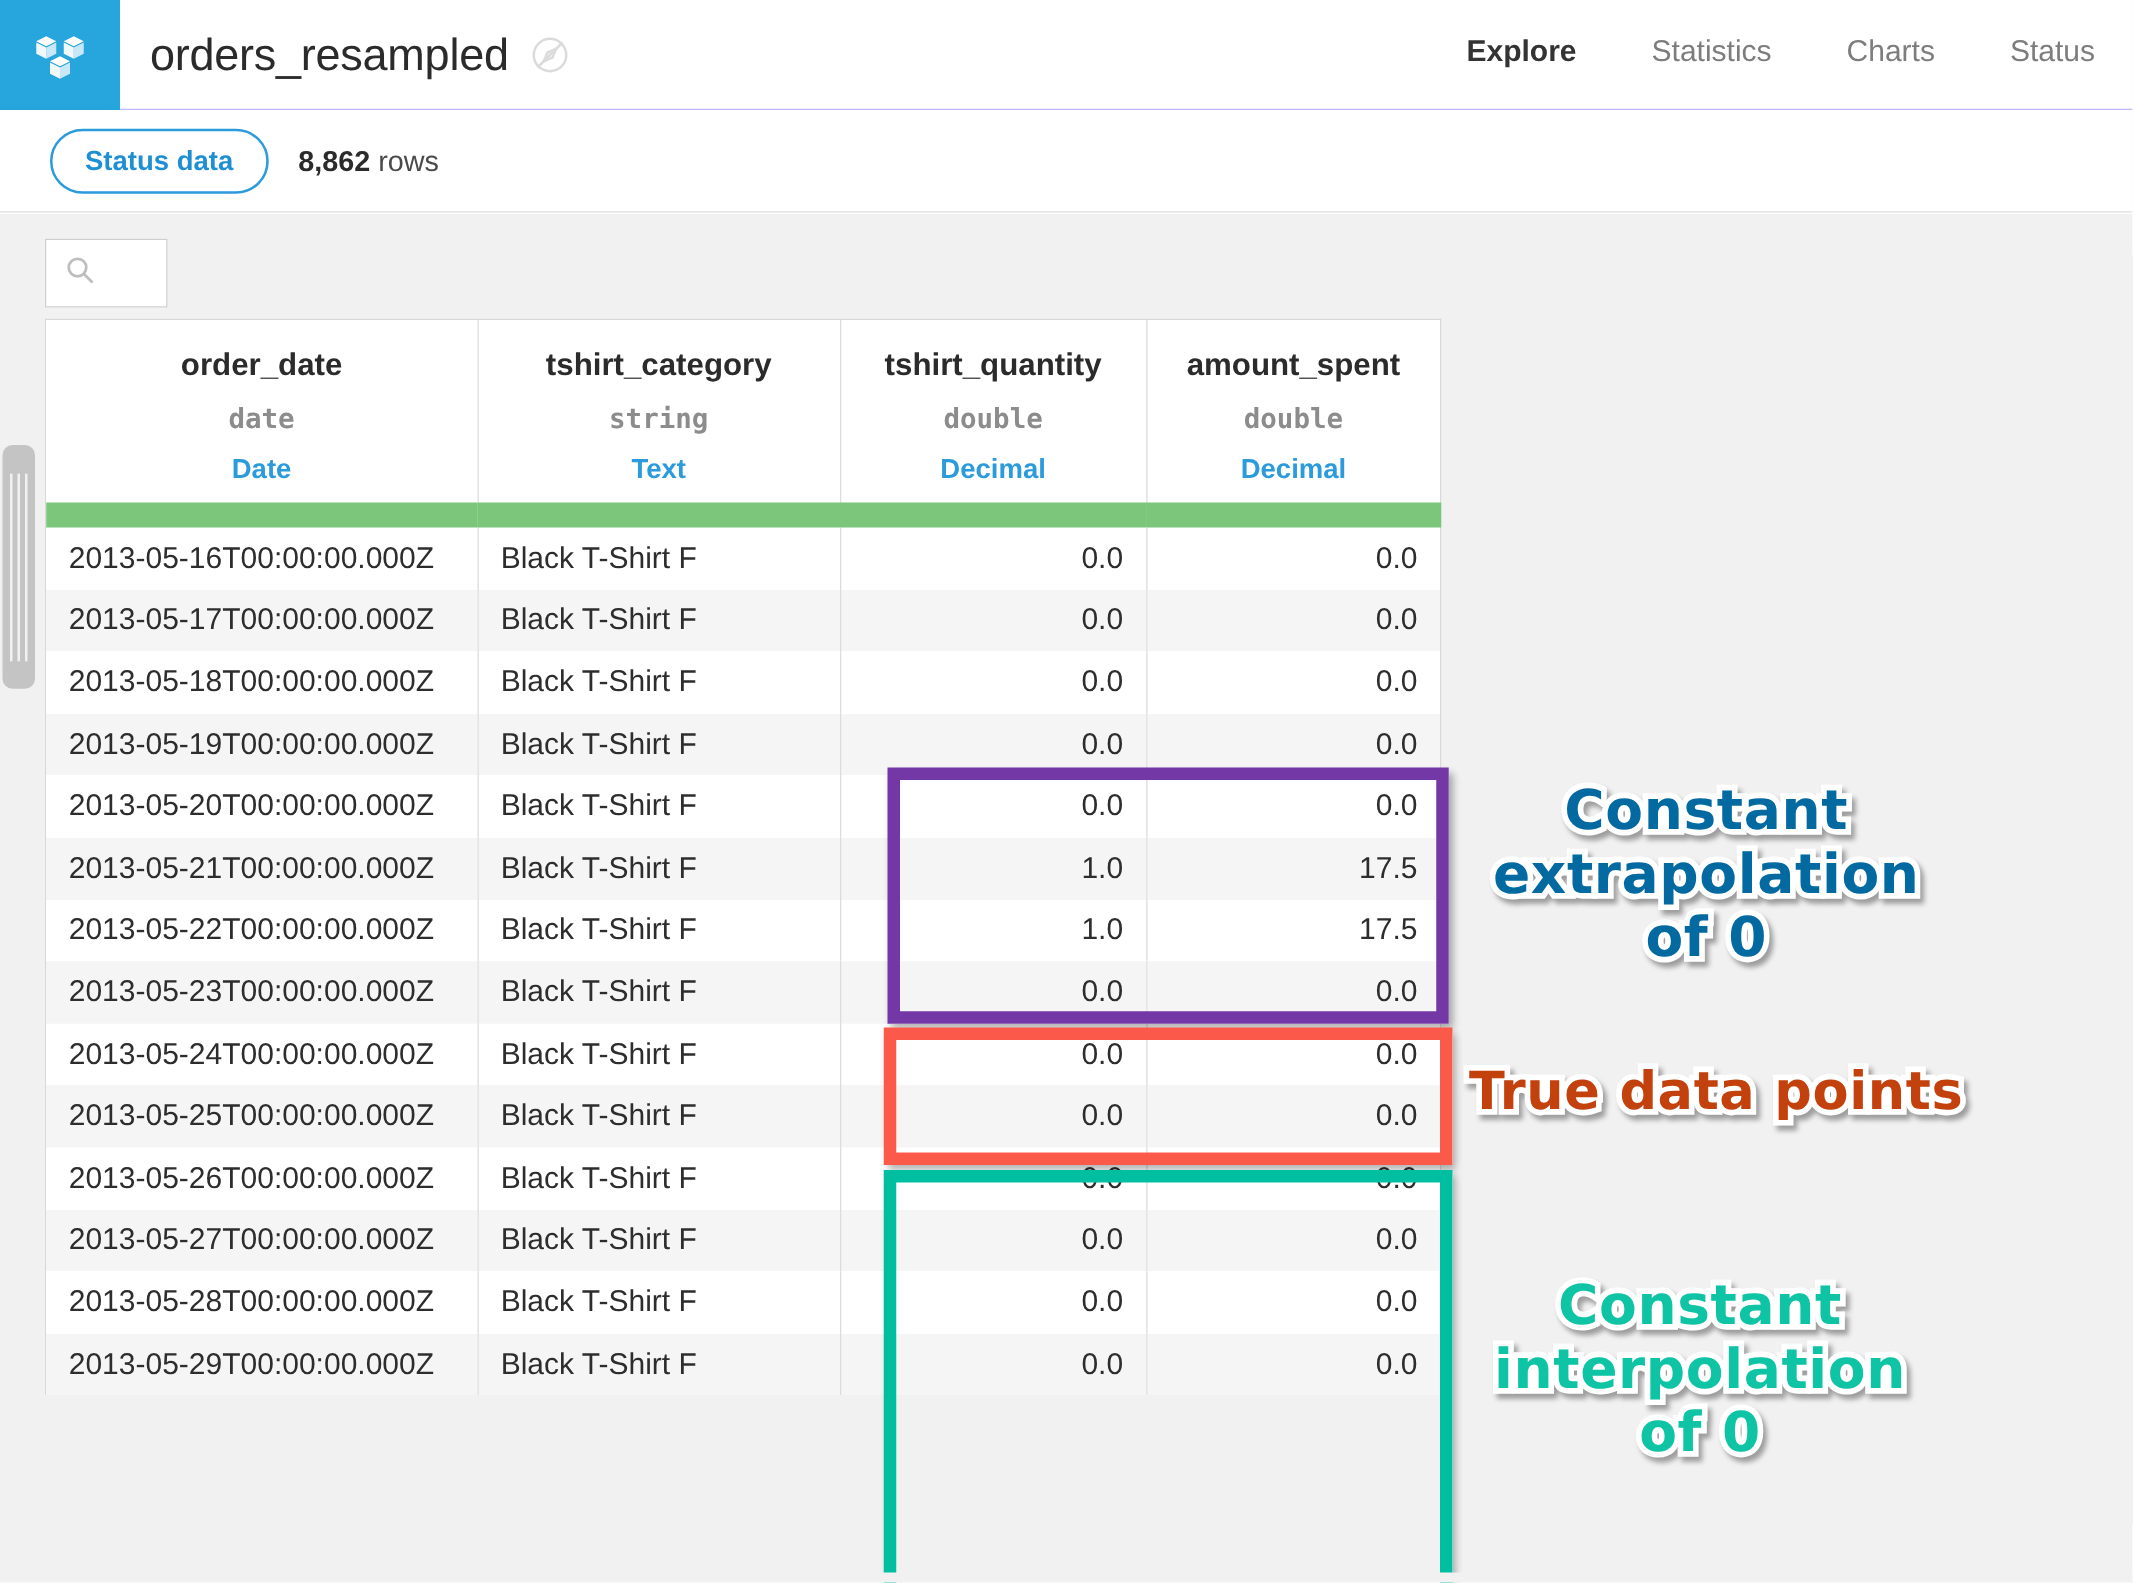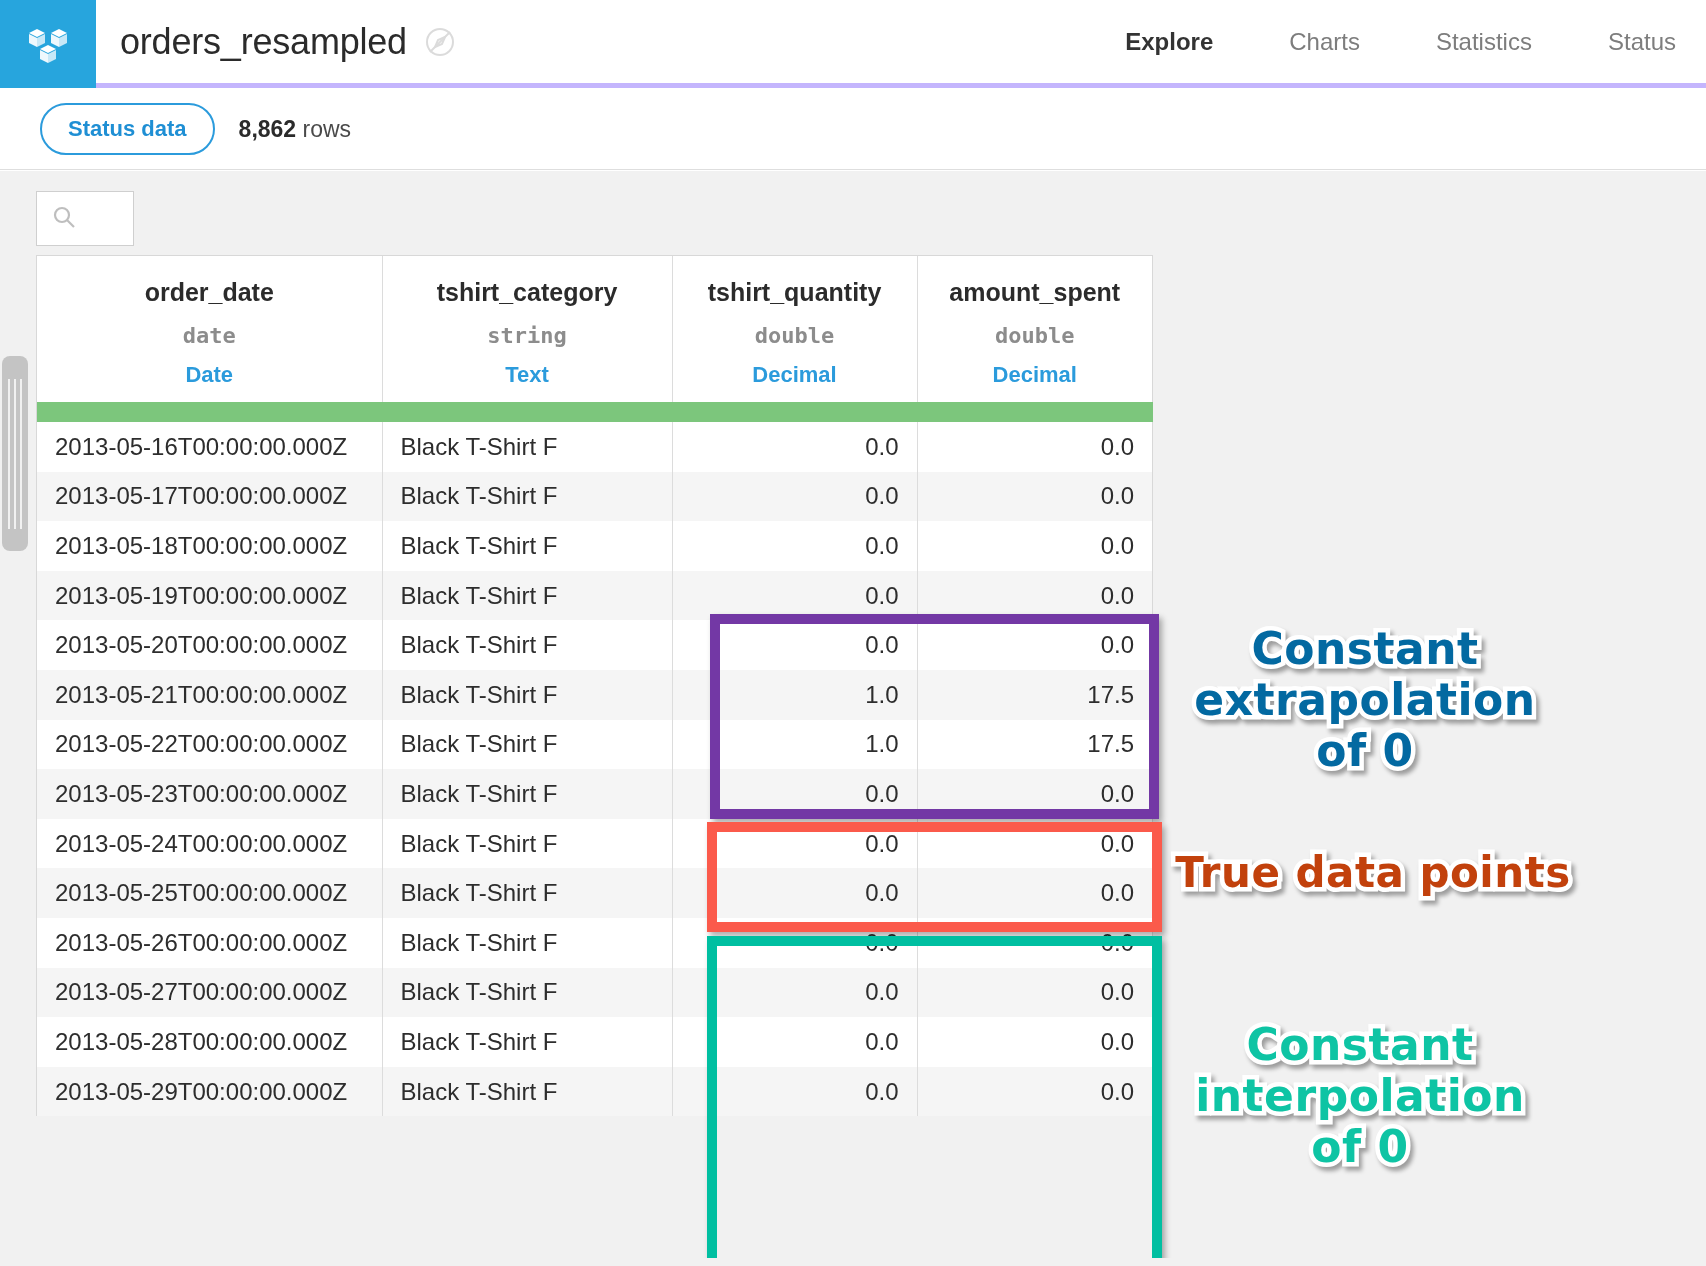--- a/index.html
+++ b/index.html
@@ -8,35 +8,35 @@
     background: #ffffff;
     font-family: "Liberation Sans", sans-serif;
     overflow: hidden;
   }
   #root { position: relative; width: 1706px; height: 1266px; background: #ffffff; }
 
   
   .header {
     position: absolute; left: 0; top: 0; width: 1706px; height: 88px;
     background: #ffffff;
-    border-bottom: 5px solid #c4b5fd;
+    border-bottom: 1px solid #c4b5fd;
     display: flex; align-items: stretch;
   }
   .logo-tile {
     width: 96px; height: 88px; background: #27a5dd;
     display: flex; align-items: center; justify-content: center; flex: 0 0 96px;
   }
   .logo-tile svg { display: block; }
   .title-wrap { display: flex; align-items: center; padding-left: 24px; gap: 18px; }
   .ds-title { font-size: 36px; color: #2b2b2b; font-weight: 400; letter-spacing: -0.2px; }
   .compass-icon { width: 30px; height: 30px; opacity: .45; }
 
   .nav-tabs {
     margin-left: auto; display: flex; align-items: flex-end; height: 100px;
-    padding-right: 0px; gap: 16px;
+    padding-right: 0px; gap: 0px;
   }
   .nav-tab {
     font-size: 24px; color: #7d7d7d; padding: 0 30px 24px 30px;
     height: 88px; display: flex; align-items: center; cursor: pointer;
     border-bottom: 4px solid transparent; white-space: nowrap;
   }
   .nav-tab.active { color: #333333; font-weight: bold; border-bottom-color: #666666; }
 
   
   .subbar {
@@ -160,22 +160,22 @@
         <svg width="30" height="30" viewBox="0 0 30 30">
           <circle cx="15" cy="15" r="13" fill="none" stroke="#b0b0b0" stroke-width="2"></circle>
           <path d="M20 10 L17 17 L10 20 L13 13 Z" fill="none" stroke="#b0b0b0" stroke-width="2"></path>
           <line x1="5" y1="25" x2="25" y2="5" stroke="#b0b0b0" stroke-width="2"></line>
         </svg>
       </span>
     </div>
 
     <div class="nav-tabs">
       <div class="nav-tab active">Explore</div>
+      <div class="nav-tab">Statistics</div>
       <div class="nav-tab">Charts</div>
-      <div class="nav-tab">Statistics</div>
       <div class="nav-tab">Status</div>
     </div>
   </div>
 
   <div class="subbar">
     <div class="pill">Status data</div>
     <div class="rowcount">
       <b>8,862</b>
       <span>rows</span>
     </div>

